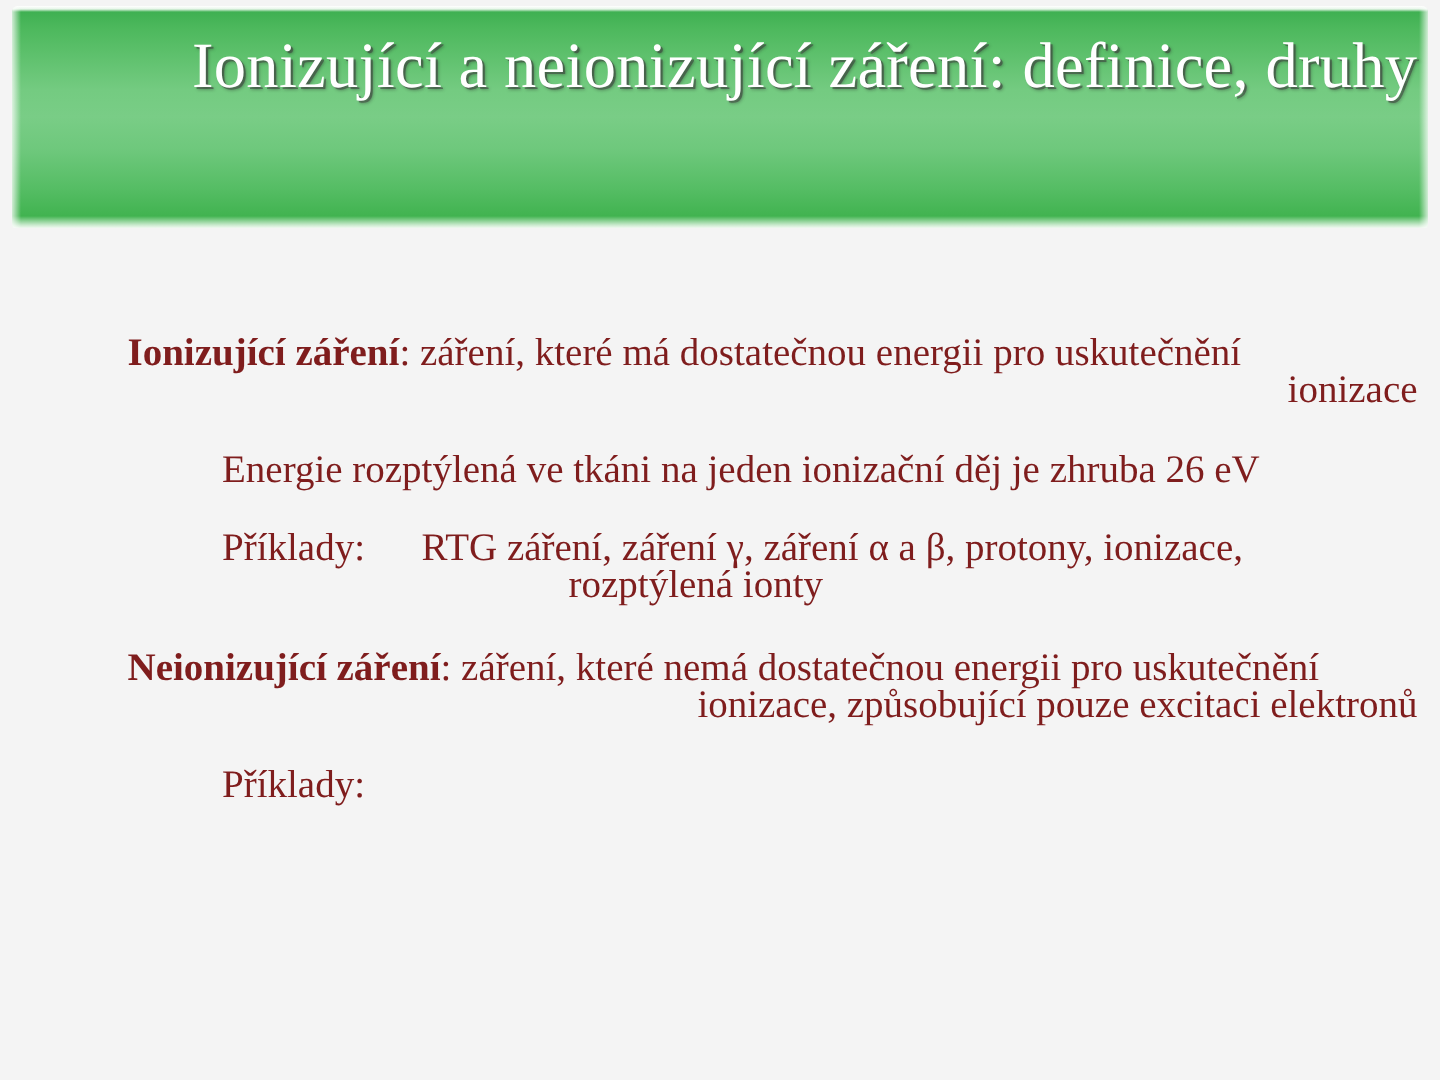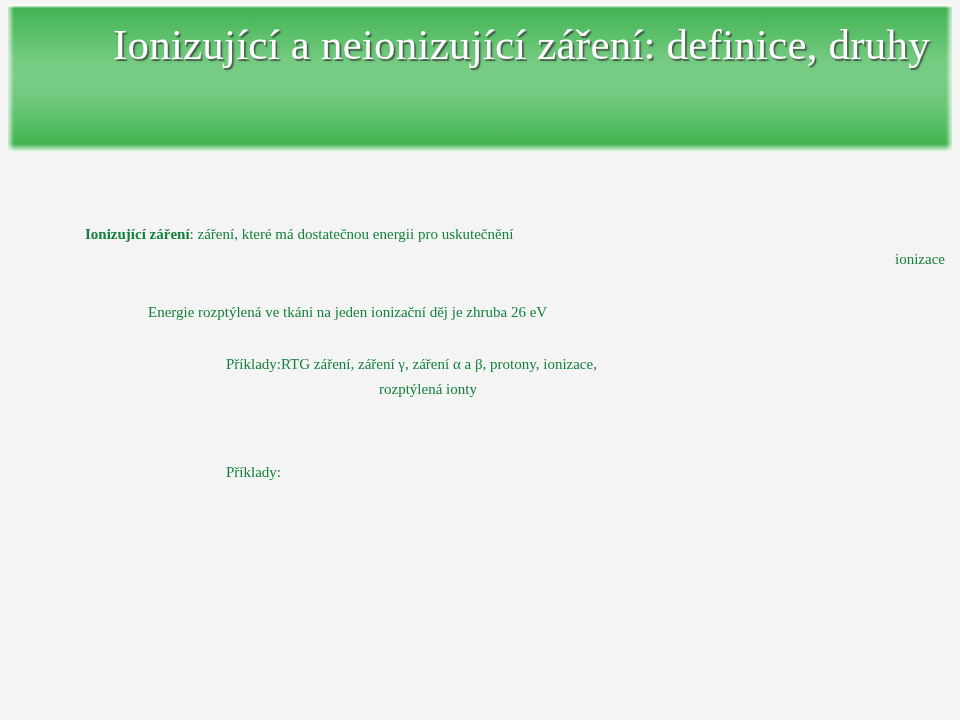--- a/index.html
+++ b/index.html
@@ -62,21 +62,21 @@
     top: 0;
     width: 6px;
     height: 100%;
     background: linear-gradient(to left, rgba(255,255,255,0.75), rgba(255,255,255,0));
     border-radius: 0 4px 2px 0;
     pointer-events: none;
   }
 
   .title-text {
     position: absolute;
-    left: 105px;
+    left: 120px;
     top: 14px;
     width: 820px;
     color: #ffffff;
     font-family: "Liberation Serif", "DejaVu Serif", serif;
     font-size: 43px;
     line-height: 54px;
     font-weight: 400;
     letter-spacing: 0.2px;
     text-shadow:
       1.5px 1.5px 0 rgba(60,60,60,0.55),
@@ -84,22 +84,22 @@
     white-space: pre-wrap;
     z-index: 2;
   }
 
   
   .content {
     position: absolute;
     left: 85px;
     top: 222px;
     width: 860px;
-    color: #15803d;
-    font-size: 15px;
+    color: #7f1d1d;
+    font-size: 26px;
     line-height: 25px;
   }
 
   .block {
     margin: 0;
   }
 
   .para {
     margin: 0;
     text-indent: 0;
@@ -124,21 +124,20 @@
   .indented .line { display: block; }
 
   .example-row {
     padding-left: 63px;
     margin: 0;
   }
   .example-row .ex-label {
     display: inline-block;
     width: 133px;
     vertical-align: top;
-    text-align: right;
   }
   .example-row .ex-body {
     display: inline-block;
     vertical-align: top;
   }
   .example-row .ex-body .ex-l1 { display: block; }
   .example-row .ex-body .ex-l2 {
     display: block;
     padding-left: 98px;
   }
@@ -168,20 +167,23 @@
     </div>
 
     <div class="spacer-sm"></div>
 
     <div class="block example-row">
       <span class="ex-label">Příklady:</span><span class="ex-body"><span class="ex-l1">RTG záření, záření γ, záření α a β, protony, ionizace,</span><span class="ex-l2">rozptýlená ionty</span></span>
     </div>
 
     <div class="spacer-lg"></div>
 
+    <div class="block">
+      <p class="para"><span class="lead">Neionizující záření</span><span>: záření, které nemá dostatečnou energii pro uskutečnění</span><span class="cont" style="padding-left:0px;">ionizace, způsobující pouze excitaci elektronů</span></p>
+    </div>
 
     <div class="spacer-md"></div>
 
     <div class="block example-row second">
       <span class="ex-label">Příklady:</span>
     </div>
 
   </div>
 </div>
 

